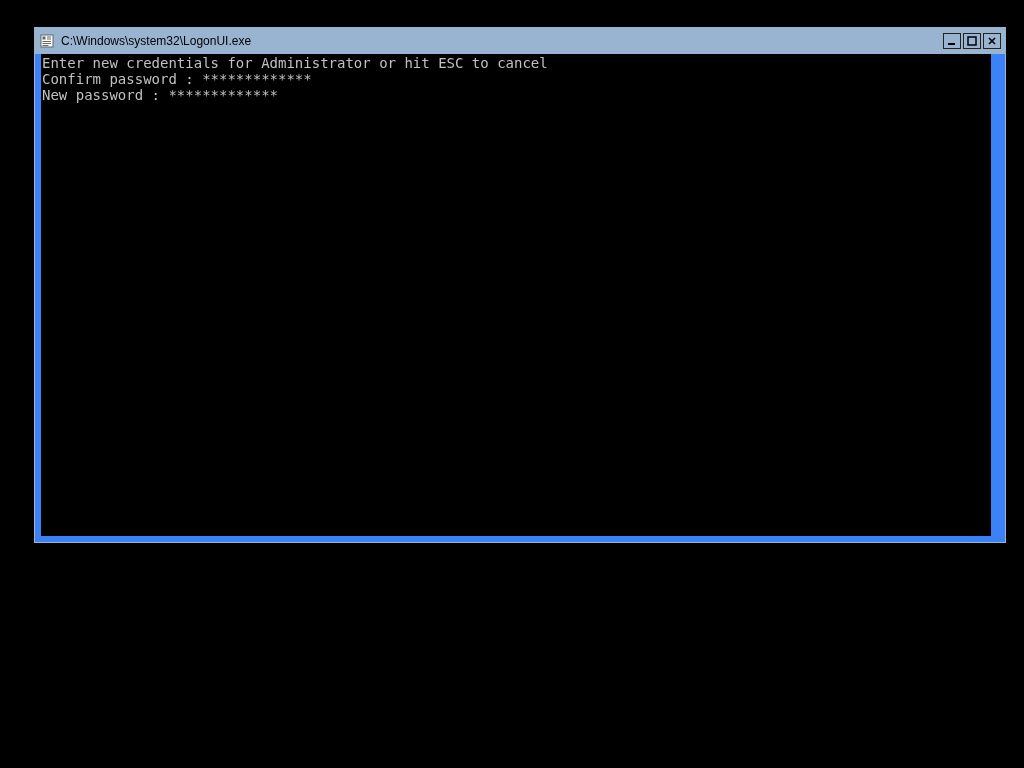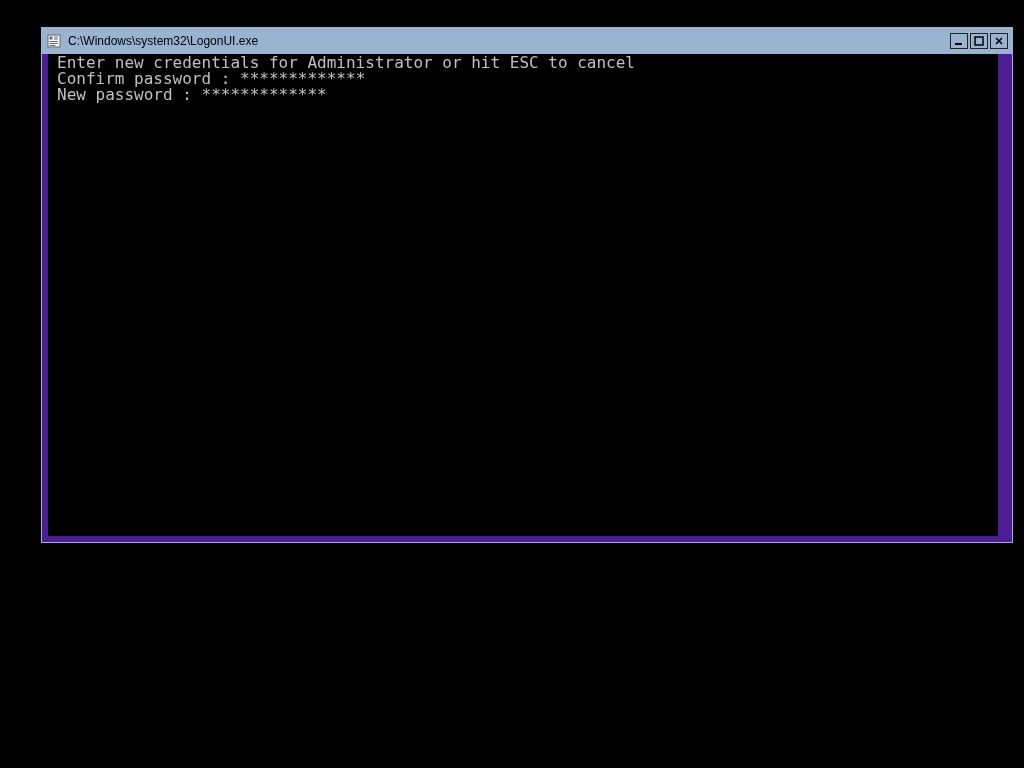--- a/index.html
+++ b/index.html
@@ -9,25 +9,25 @@
     }
     body {
       width: 1024px;
       height: 768px;
       background: #000;
       overflow: hidden;
       font-family: "Segoe UI", Tahoma, sans-serif;
     }
     .window {
       position: absolute;
-      left: 41px;
+      left: 34px;
       top: 27px;
       width: 972px;
       height: 516px;
-      background: #4c1d95;
+      background: #3b82f6;
       border: 1px solid #99b4d1;
       display: flex;
       flex-direction: column;
     }
     .titlebar {
       height: 26px;
       background: #99b4d1;
       display: flex;
       align-items: center;
       padding: 0 4px;
@@ -71,23 +71,23 @@
     .titlebar .ctrl-btn svg {
       width: 10px;
       height: 10px;
     }
     .console {
       flex: 1;
       margin: 0 14px 6px 6px;
       background: #000;
       color: #c0c0c0;
       font-family: "Lucida Console", "Consolas", monospace;
-      font-size: 16px;
+      font-size: 14px;
       line-height: 16px;
-      padding: 1px 9px;
+      padding: 1px 1px;
       white-space: pre;
       overflow: hidden;
     }
     .console .line {
       display: block;
     }
   </style>
 </head>
 <body>
 

